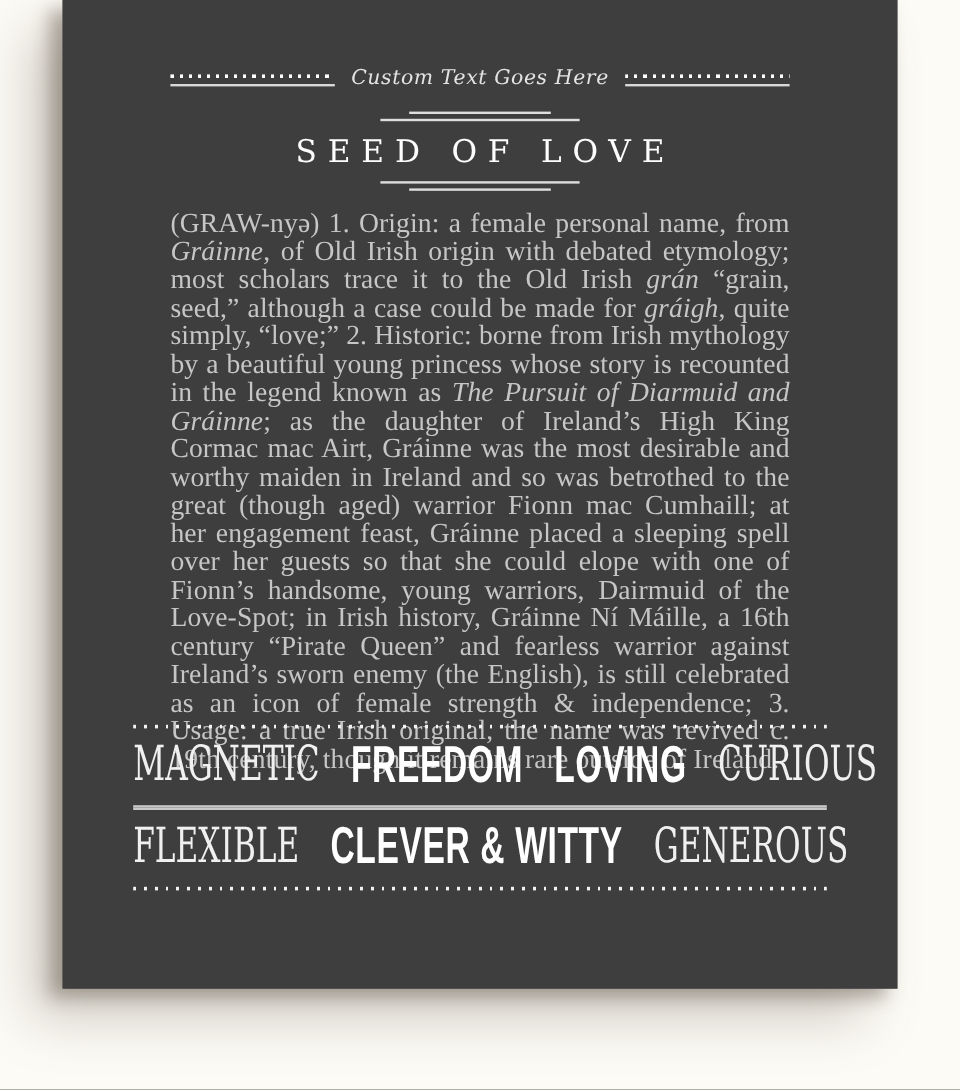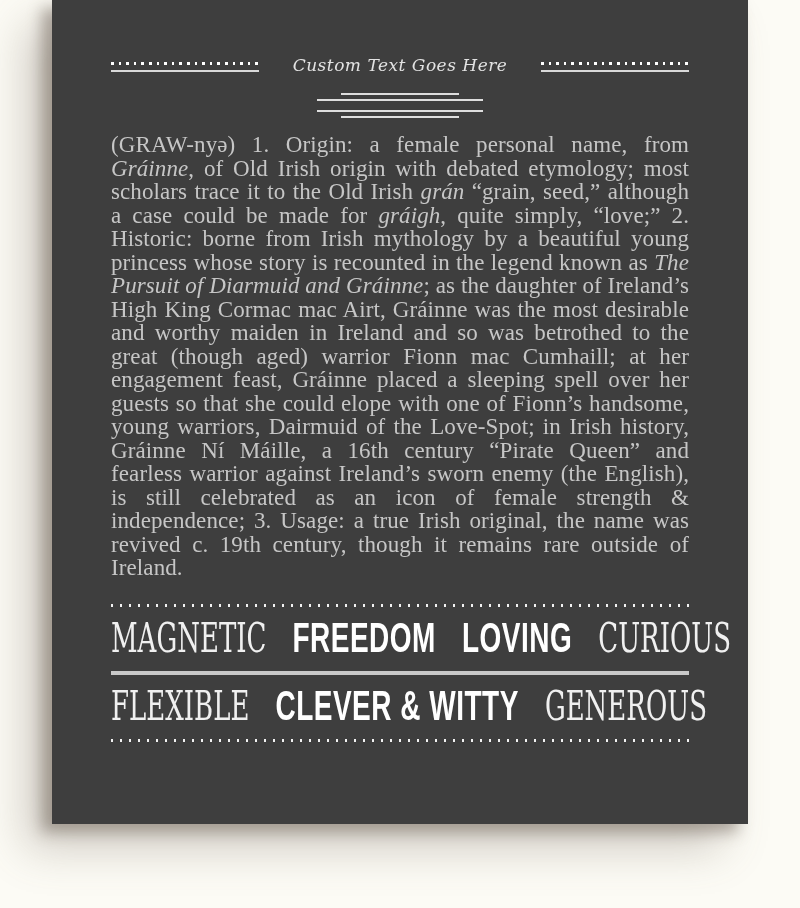--- a/index.html
+++ b/index.html
@@ -3,21 +3,21 @@
 <meta charset="utf-8">
 <style>
   html,body{margin:0;padding:0;}
   body{
     width:800px;height:908px;position:relative;overflow:hidden;
     background:#fcfbf5;
     font-family:"Liberation Sans",sans-serif;
   }
   .poster{
     position:absolute;left:52px;top:0;width:696px;height:824px;
-    background:#3e3e3e;box-sizing:border-box;padding:0 59px;
+    background:#3e3e3e;box-sizing:border-box;padding:0 90px;
     box-shadow:-10px 8px 14px rgba(95,82,70,.45), -26px 24px 42px rgba(110,95,82,.30);
   }
   
   .ornament-row{
     margin-top:57px;display:flex;justify-content:space-between;align-items:center;
   }
   .dotline{width:148px;}
   .dotline .dots{
     height:3px;
     background-image:repeating-linear-gradient(to right,#ffffff 0 2.6px,transparent 2.6px 7.6px);
@@ -88,20 +88,21 @@
       <div class="rule"></div>
     </div>
   </div>
 
 
   <div class="divider">
     <div class="l short"></div>
     <div class="l long"></div>
   </div>
 
+  <div class="meaning">SEED OF LOVE</div>
 
   <div class="divider below">
     <div class="l long"></div>
     <div class="l short"></div>
   </div>
 
   <p class="definition"><span>(GRAW-nyə)  1. Origin:  a female personal name, from </span><i>Gráinne</i><span>, of Old Irish origin with debated etymology; most scholars trace it to the Old Irish </span><i>grán</i><span> “grain, seed,” although a case could be made for </span><i>gráigh</i><span>, quite simply, “love;” 2. Historic:  borne from Irish mythology by a beautiful young princess whose story is recounted in the legend known as </span><i>The Pursuit of Diarmuid and Gráinne</i><span>; as the daughter of Ireland’s High King Cormac mac Airt, Gráinne was the most desirable and worthy maiden in Ireland and so was betrothed to the great (though aged) warrior Fionn mac Cumhaill; at her engagement feast, Gráinne placed a sleeping spell over her guests so that she could elope with one of Fionn’s handsome, young warriors, Dairmuid of the Love-Spot; in Irish history, Gráinne Ní Máille, a 16th century “Pirate Queen” and fearless warrior against Ireland’s sworn enemy (the English), is still celebrated as an icon of female strength &amp; independence;  3. Usage:  a true Irish original, the name was revived c. 19th century, though it remains rare outside of Ireland.</span></p>
 
   <div class="traits">
     <div class="dotsep"></div>

